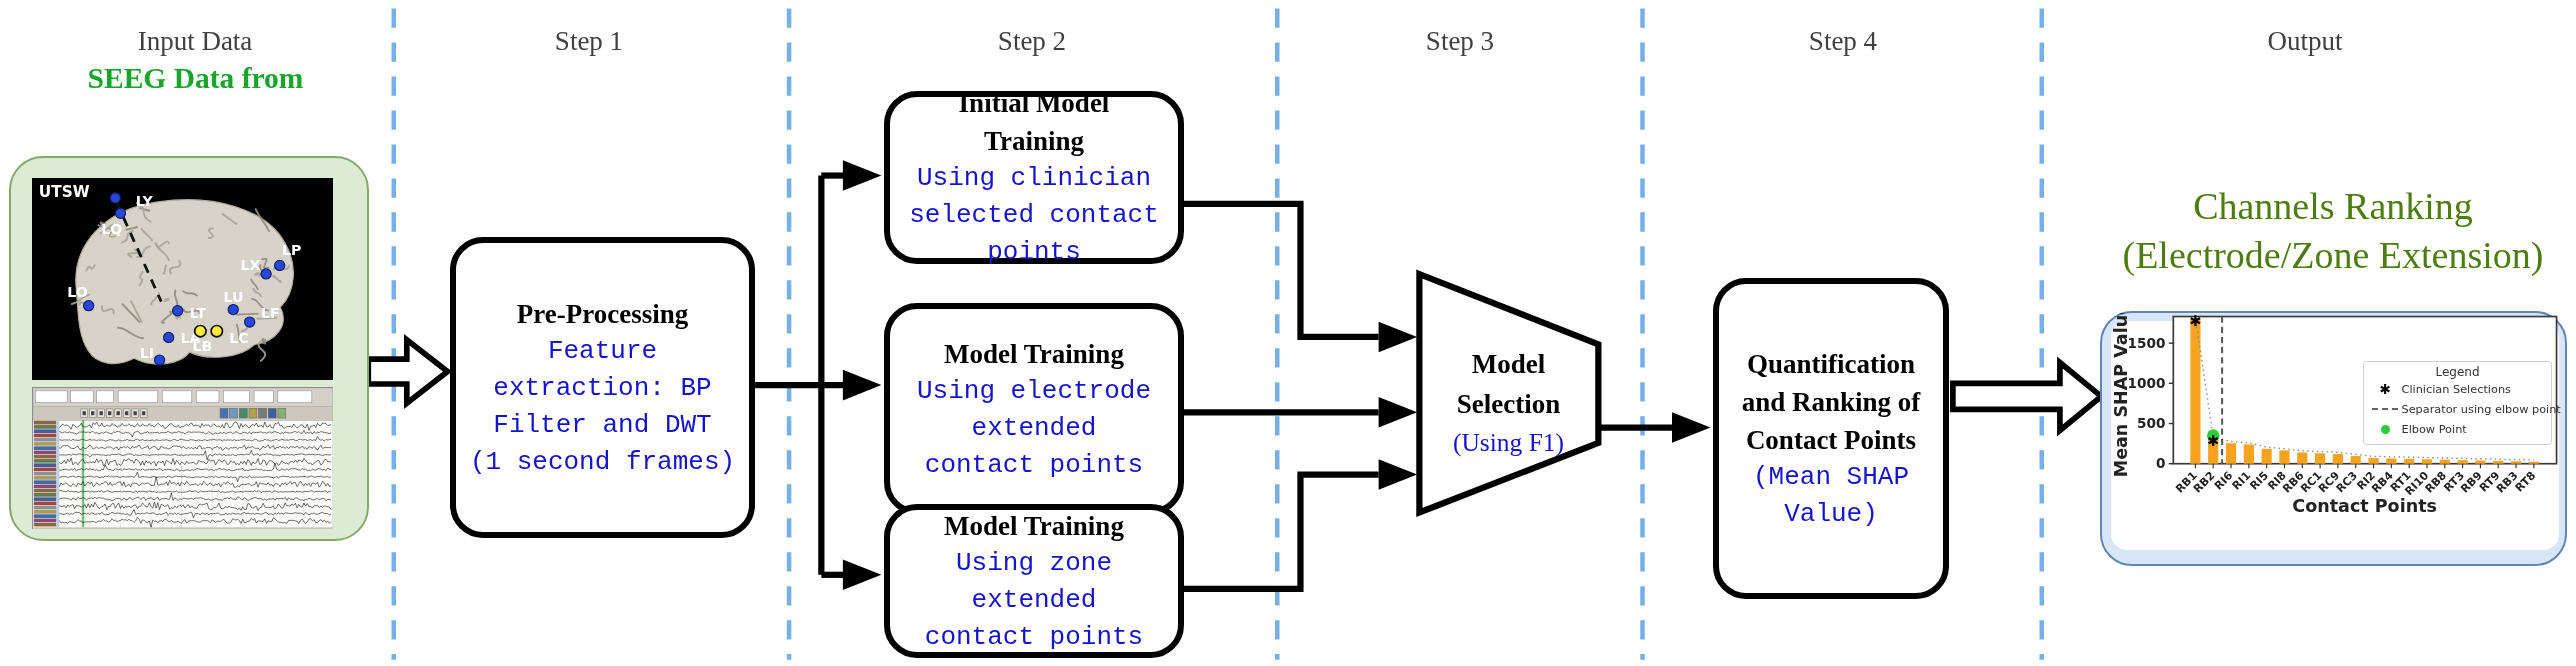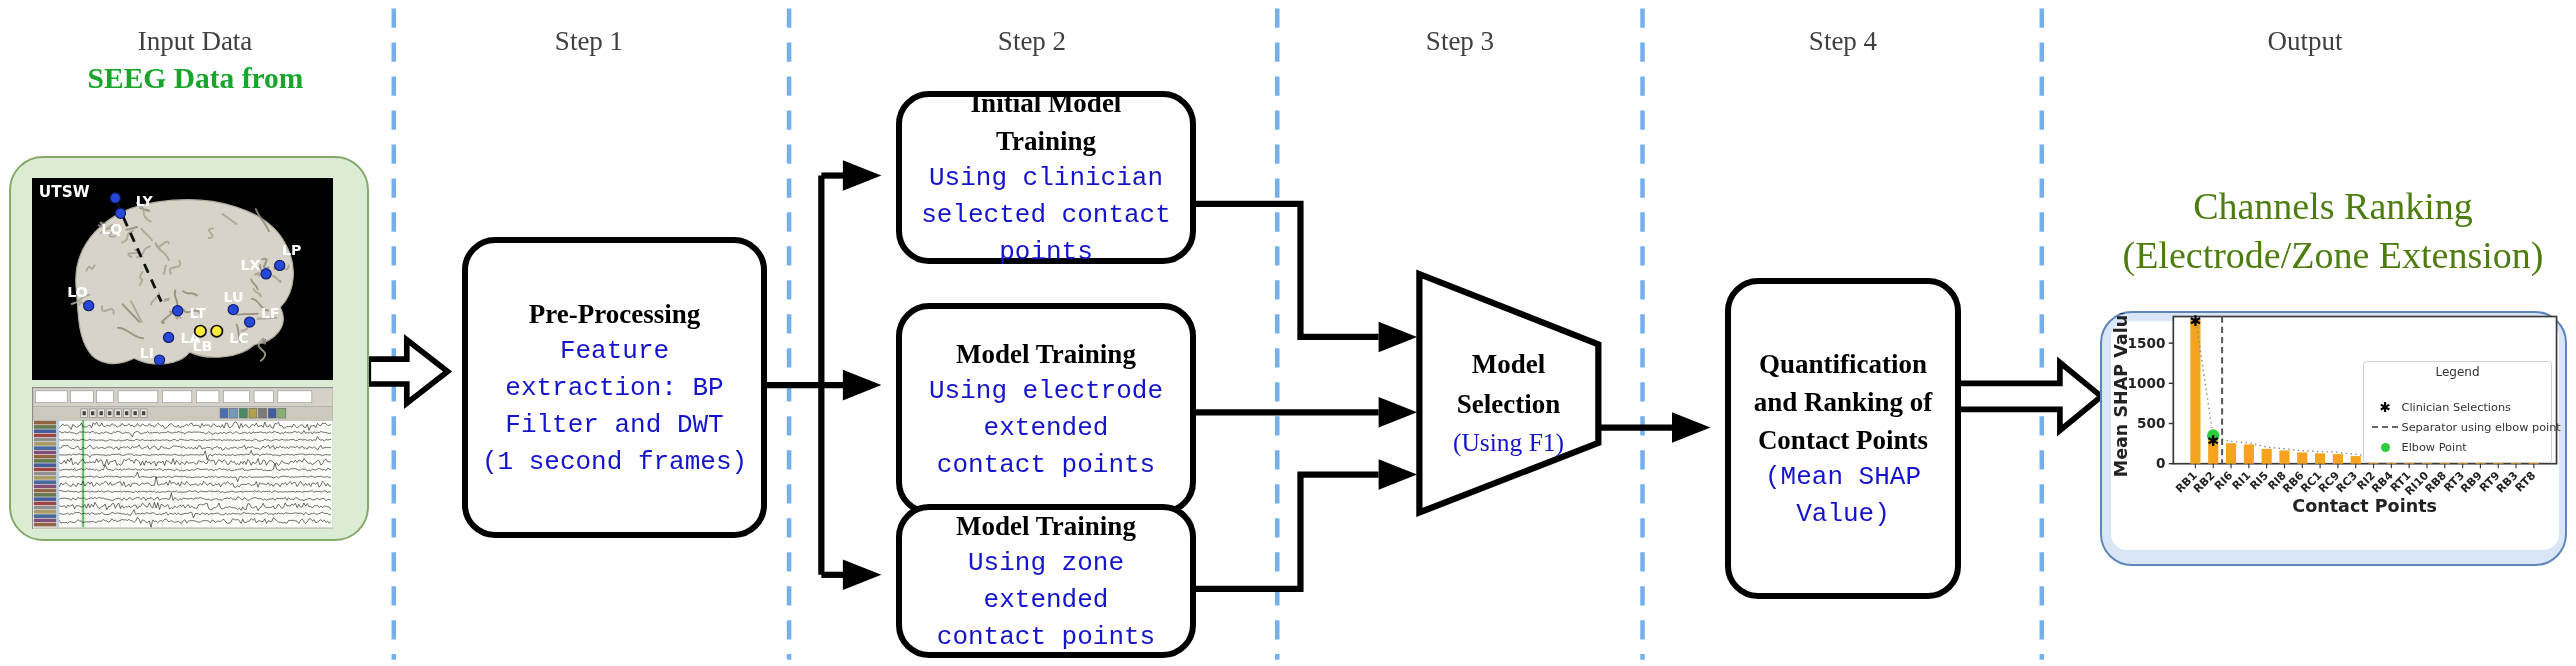--- a/index.html
+++ b/index.html
@@ -16,42 +16,42 @@
   .green-box{position:absolute;left:8.5px;top:156px;width:360px;height:385px;box-sizing:border-box;
              background:#dcebd3;border:2.8px solid #85a96a;border-radius:34px;}
   .brain-panel{position:absolute;left:32px;top:178px;width:301px;height:202px;background:#000;}
   .brain-label{position:absolute;left:6.8px;top:4.5px;color:#fff;font-weight:bold;font-size:15.3px;
                font-family:"DejaVu Sans",sans-serif;}
   .eeg-panel{position:absolute;left:32px;top:387px;width:301px;height:142px;background:#fbfbf9;
              border:0.6px solid #8d8d8d;box-sizing:border-box;}
   
   .node{position:absolute;box-sizing:border-box;background:#fff;border:6.2px solid #000;
         border-radius:33px;display:flex;flex-direction:column;justify-content:center;
-        align-items:center;text-align:center;padding:3.4px 5.7px;margin-left:12px;}
+        align-items:center;text-align:center;padding:3.4px 5.7px;}
   .node .t{font-weight:bold;color:#000;font-size:27px;line-height:38px;}
   .node .s{color:#1414cc;font-size:26px;line-height:37px;font-family:Liberation Mono, monospace;}
   #pre-box{left:450px;top:237px;width:305px;height:301px;}
   #box-initial{left:884px;top:91px;width:300px;height:173px;}
   #box-electrode{left:884px;top:303px;width:300px;height:212px;}
   #box-zone{left:884px;top:504px;width:300px;height:154px;}
   #quant-box{left:1713px;top:278px;width:236px;height:321px;}
   .trap-text{position:absolute;left:1419px;top:344px;width:179px;text-align:center;}
   .trap-text .t{font-weight:bold;color:#000;font-size:27px;line-height:40px;}
   .trap-text .s{color:#1414cc;font-size:25.5px;line-height:37px;}
   
   .output-title{position:absolute;left:2090px;top:182px;width:486px;text-align:center;
                 font-size:38px;line-height:49px;color:#4d7c0f;}
   .blue-box{position:absolute;left:2100px;top:311px;width:467px;height:255px;box-sizing:border-box;
             background:#d9e6f7;border:2.3px solid #5e86b8;border-radius:32px;}
   .chart-inner{position:absolute;left:9px;top:8px;width:448px;height:229px;background:#fff;border-radius:16px;}
   #chart-svg{position:absolute;left:0;top:0;}
   .legend{position:absolute;left:261px;top:48px;width:189px;box-sizing:border-box;background:#fff;
           border:1.1px solid #cfcfcf;border-radius:3.4px;padding:3.4px 4.5px 4.5px 4.5px;
           font-family:"DejaVu Sans",sans-serif;color:#333;}
-  .legend-title{text-align:center;font-size:12px;margin-bottom:18px;}
+  .legend-title{text-align:center;font-size:12px;margin-bottom:0;}
   .legend-row{display:flex;align-items:center;height:20px;font-size:11.3px;white-space:nowrap;}
   .lg-marker{width:33px;display:flex;justify-content:center;align-items:center;flex:none;}
   .mk-star{font-size:13.6px;color:#000;line-height:1;}
   .mk-dash{width:26px;border-top:2.3px dashed #666;height:0;}
   .mk-dot{width:9px;height:9px;border-radius:50%;background:#2dcc3a;}
 </style>
 </head>
 <body>
 
 <div id="canvas">

